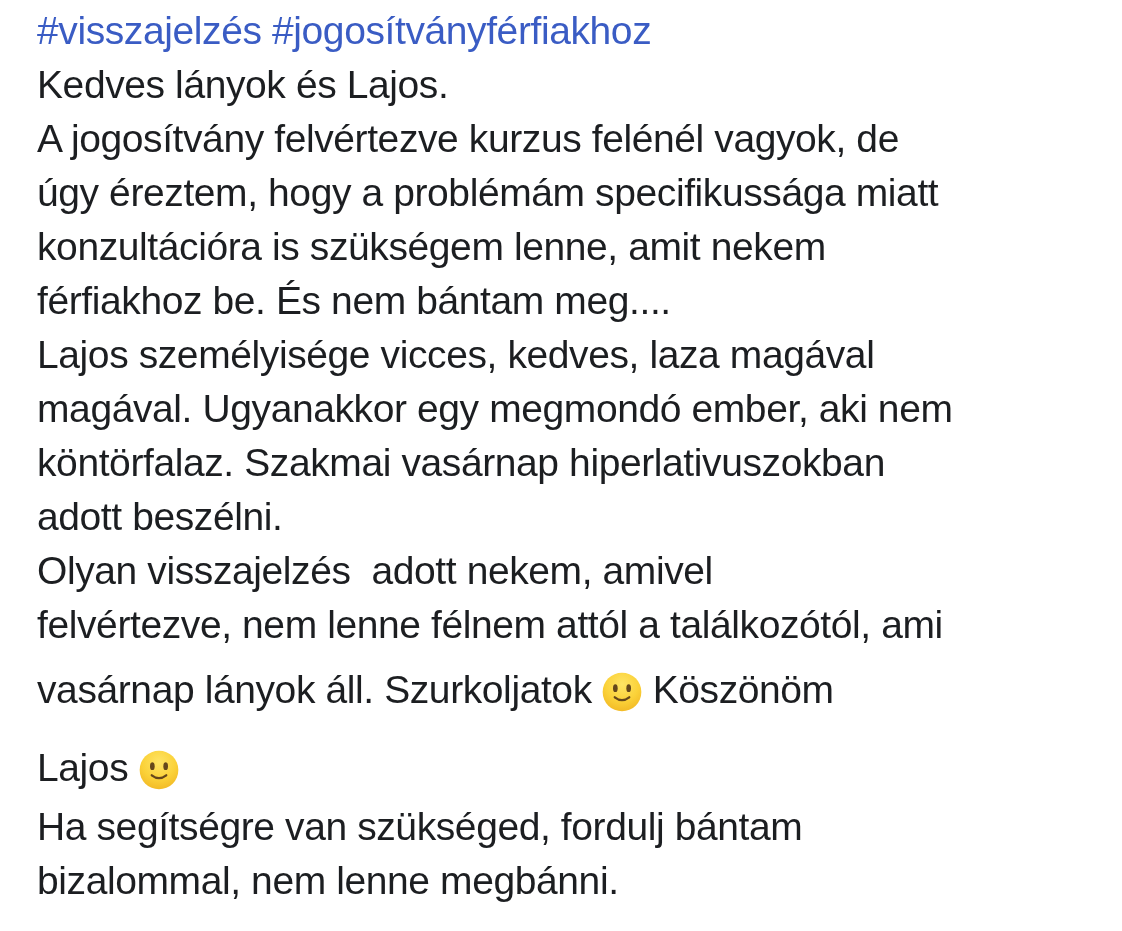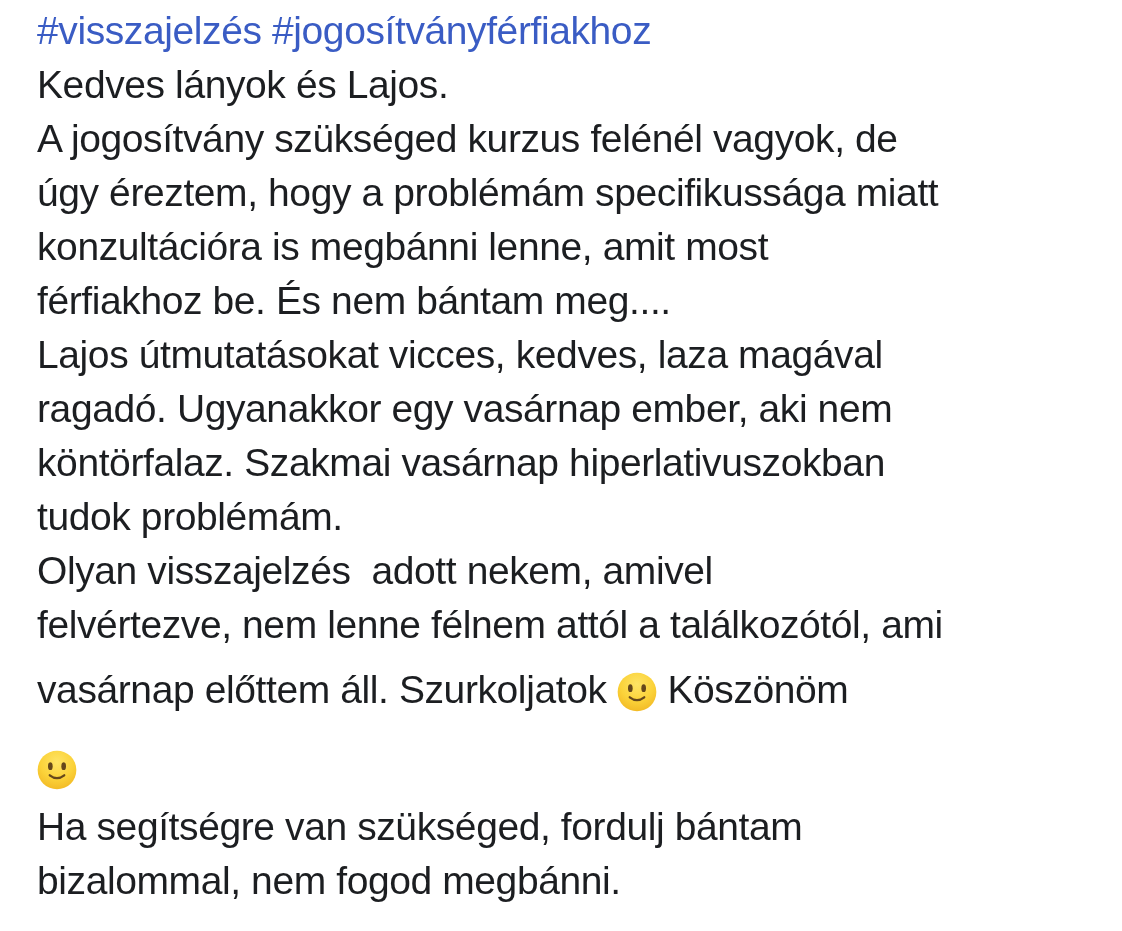--- a/index.html
+++ b/index.html
@@ -40,52 +40,52 @@
     vertical-align: -9px;
   }
 </style>
 </head>
 <body>
 
 <div class="post">
   <div>
       <div class="line"><span class="hashtag">#visszajelzés</span><span> </span><span class="hashtag">#jogosítványférfiakhoz</span></div>
       <div class="line"><span>Kedves lányok és Lajos.</span></div>
-      <div class="line"><span>A jogosítvány szükséged kurzus felénél vagyok, de</span></div>
+      <div class="line"><span>A jogosítvány felvértezve kurzus felénél vagyok, de</span></div>
       <div class="line"><span>úgy éreztem, hogy a problémám specifikussága miatt</span></div>
-      <div class="line"><span>konzultációra is megbánni lenne, amit most</span></div>
+      <div class="line"><span>konzultációra is szükségem lenne, amit nekem</span></div>
       <div class="line"><span>férfiakhoz be. És nem bántam meg....</span></div>
-      <div class="line"><span>Lajos útmutatásokat vicces, kedves, laza magával</span></div>
-      <div class="line"><span>ragadó. Ugyanakkor egy vasárnap ember, aki nem</span></div>
+      <div class="line"><span>Lajos személyisége vicces, kedves, laza magával</span></div>
+      <div class="line"><span>magával. Ugyanakkor egy megmondó ember, aki nem</span></div>
       <div class="line"><span>köntörfalaz. Szakmai vasárnap hiperlativuszokban</span></div>
-      <div class="line"><span>tudok problémám.</span></div>
+      <div class="line"><span>adott beszélni.</span></div>
       <div class="line"><span>Olyan visszajelzés  adott nekem, amivel</span></div>
       <div class="line"><span>felvértezve, nem lenne félnem attól a találkozótól, ami</span></div>
-      <div class="line has-emoji"><span>vasárnap előttem áll. Szurkoljatok </span><svg class="emoji" viewBox="0 0 36 36" aria-hidden="true">
+      <div class="line has-emoji"><span>vasárnap lányok áll. Szurkoljatok </span><svg class="emoji" viewBox="0 0 36 36" aria-hidden="true">
     <defs>
       <radialGradient id="emoji-face-gradient" cx="50%" cy="30%" r="78%">
         <stop offset="0%" style="stop-color: var(--emoji-light, #FEE465)"></stop>
         <stop offset="55%" style="stop-color: var(--emoji-mid, #FBD239)"></stop>
         <stop offset="100%" style="stop-color: var(--emoji-dark, #F0B421)"></stop>
       </radialGradient>
     </defs>
     <circle cx="18" cy="18" r="17.4" fill="url(#emoji-face-gradient)"></circle>
     <ellipse cx="12" cy="14.6" rx="2.1" ry="3.5" fill="var(--emoji-feat, #65471B)"></ellipse>
     <ellipse cx="24" cy="14.6" rx="2.1" ry="3.5" fill="var(--emoji-feat, #65471B)"></ellipse>
     <path d="M11.5 22.8 Q18 27.8 24.5 22.8" fill="none" stroke="var(--emoji-feat, #65471B)" stroke-width="2.1" stroke-linecap="round"></path>
   </svg><span> Köszönöm</span></div>
-      <div class="line has-emoji"><svg class="emoji" viewBox="0 0 36 36" aria-hidden="true">
+      <div class="line has-emoji"><span>Lajos </span><svg class="emoji" viewBox="0 0 36 36" aria-hidden="true">
     <defs>
       <radialGradient id="emoji-face-gradient" cx="50%" cy="30%" r="78%">
         <stop offset="0%" style="stop-color: var(--emoji-light, #FEE465)"></stop>
         <stop offset="55%" style="stop-color: var(--emoji-mid, #FBD239)"></stop>
         <stop offset="100%" style="stop-color: var(--emoji-dark, #F0B421)"></stop>
       </radialGradient>
     </defs>
     <circle cx="18" cy="18" r="17.4" fill="url(#emoji-face-gradient)"></circle>
     <ellipse cx="12" cy="14.6" rx="2.1" ry="3.5" fill="var(--emoji-feat, #65471B)"></ellipse>
     <ellipse cx="24" cy="14.6" rx="2.1" ry="3.5" fill="var(--emoji-feat, #65471B)"></ellipse>
     <path d="M11.5 22.8 Q18 27.8 24.5 22.8" fill="none" stroke="var(--emoji-feat, #65471B)" stroke-width="2.1" stroke-linecap="round"></path>
   </svg></div>
       <div class="line"><span>Ha segítségre van szükséged, fordulj bántam</span></div>
-      <div class="line"><span>bizalommal, nem fogod megbánni.</span></div>
+      <div class="line"><span>bizalommal, nem lenne megbánni.</span></div>
     </div>
 </div>
 
 </body></html>

